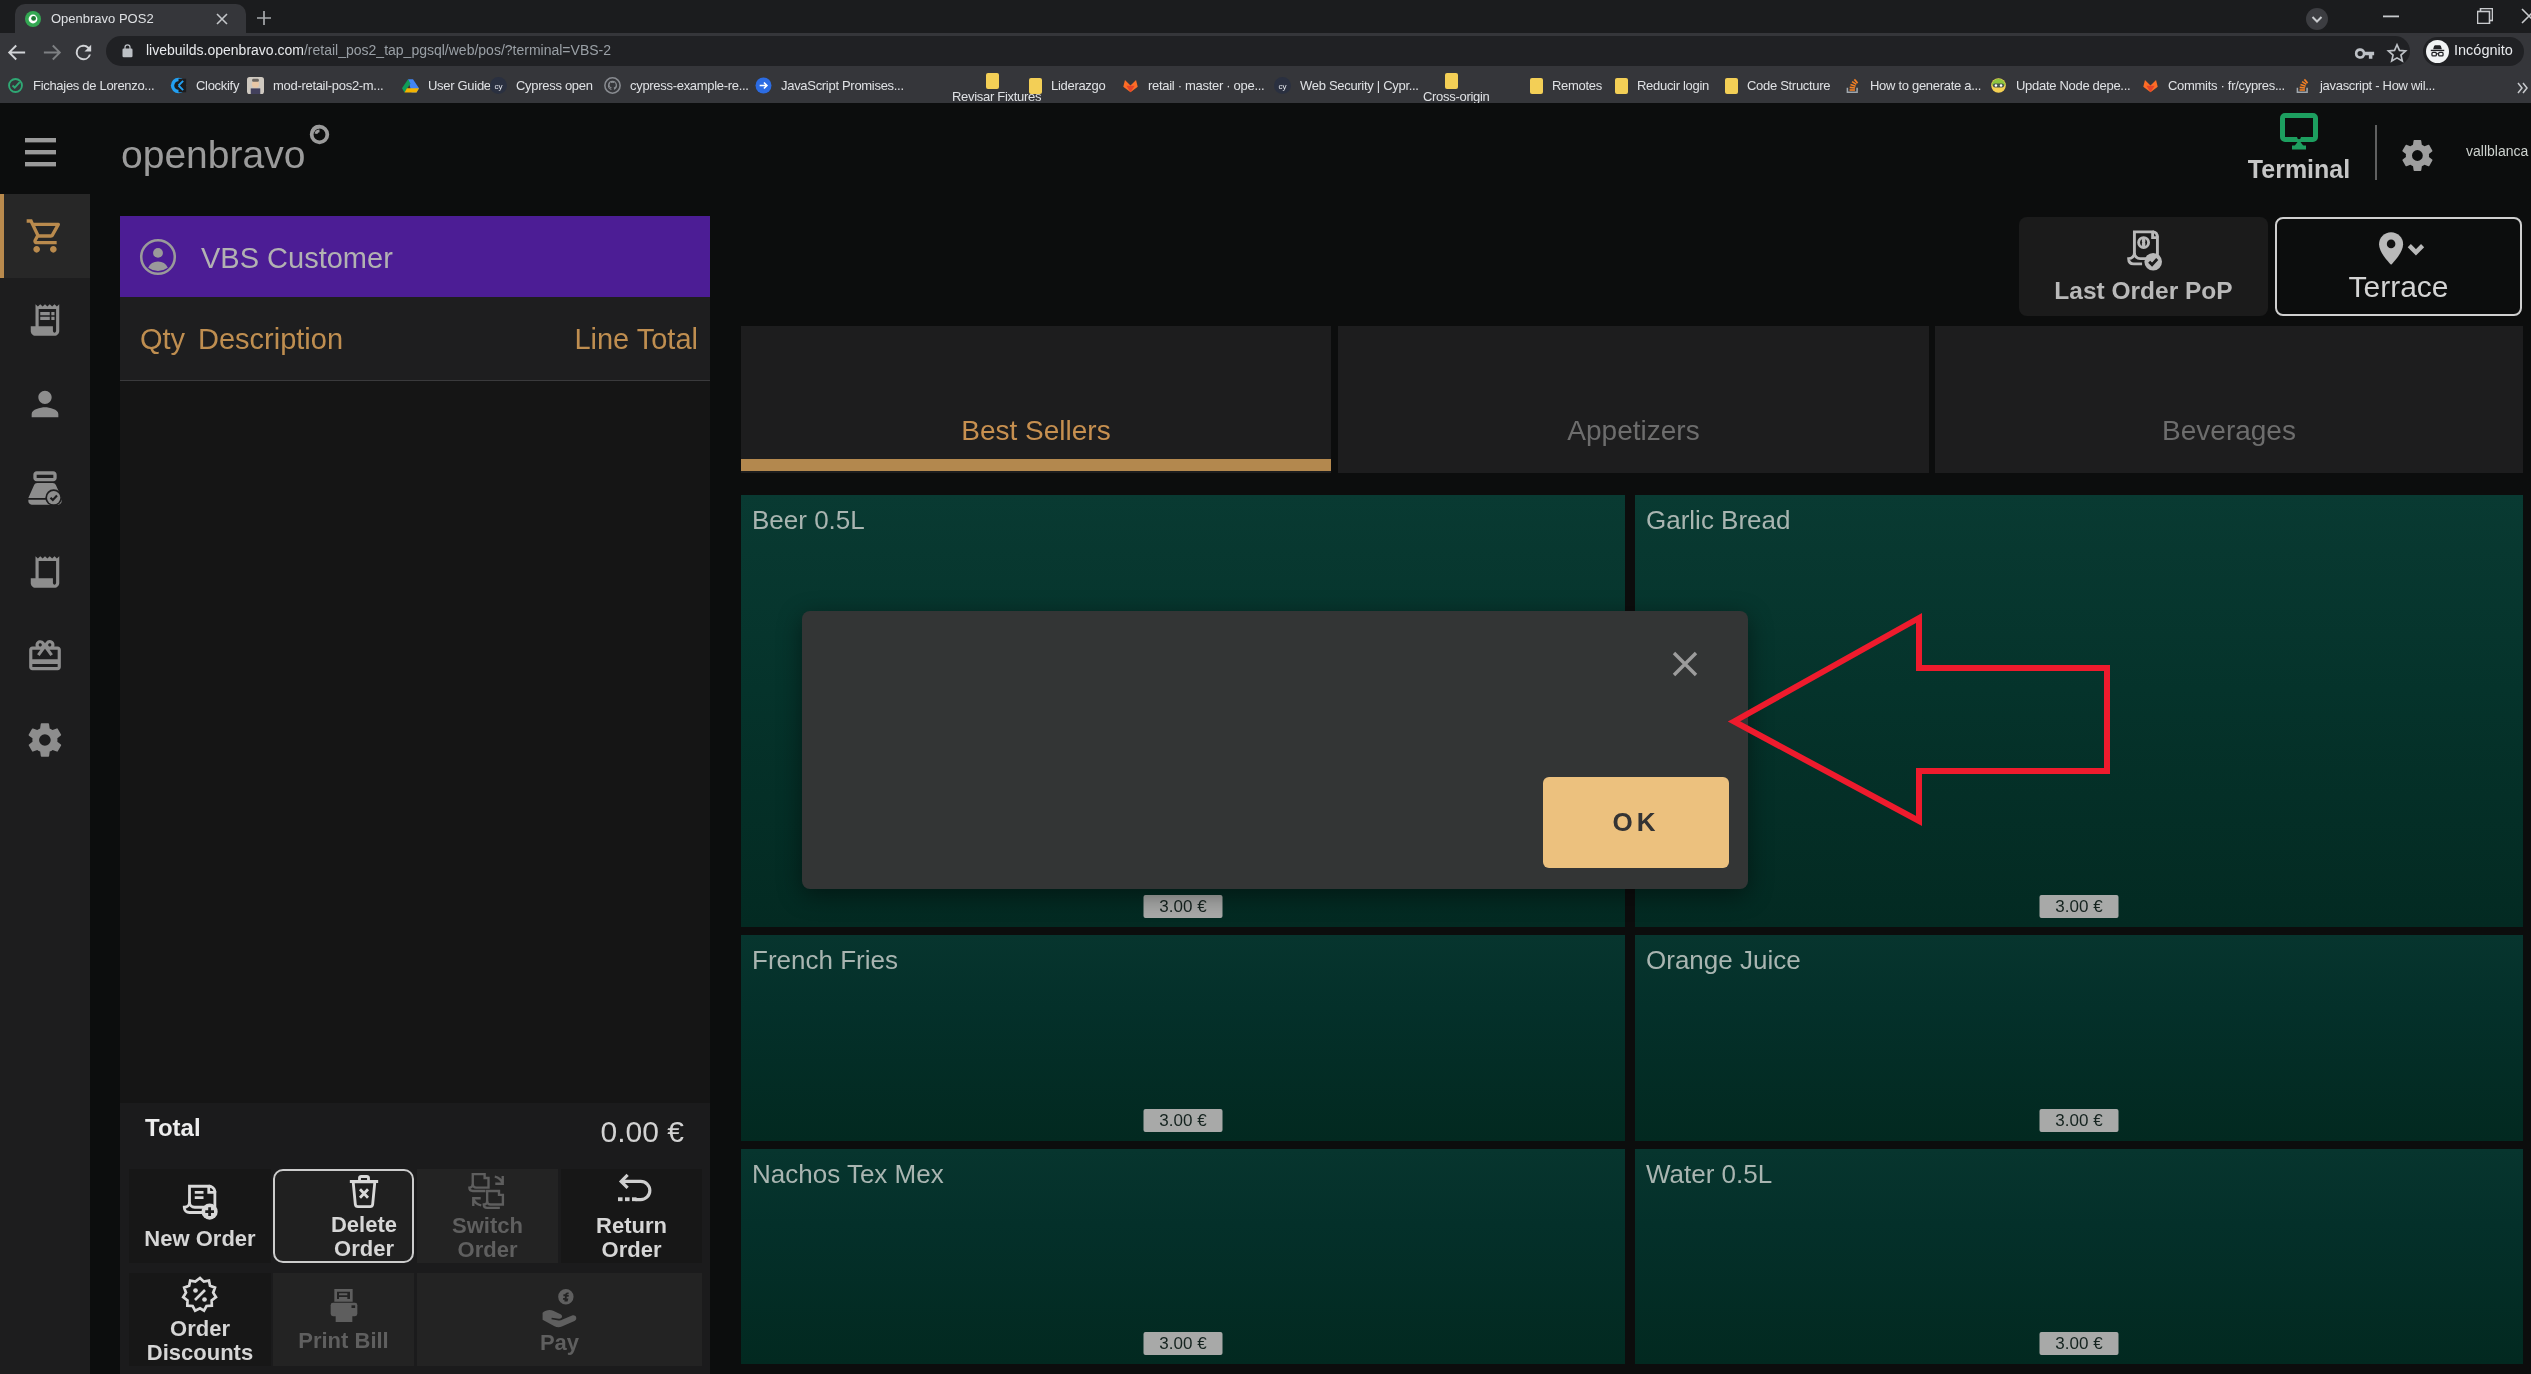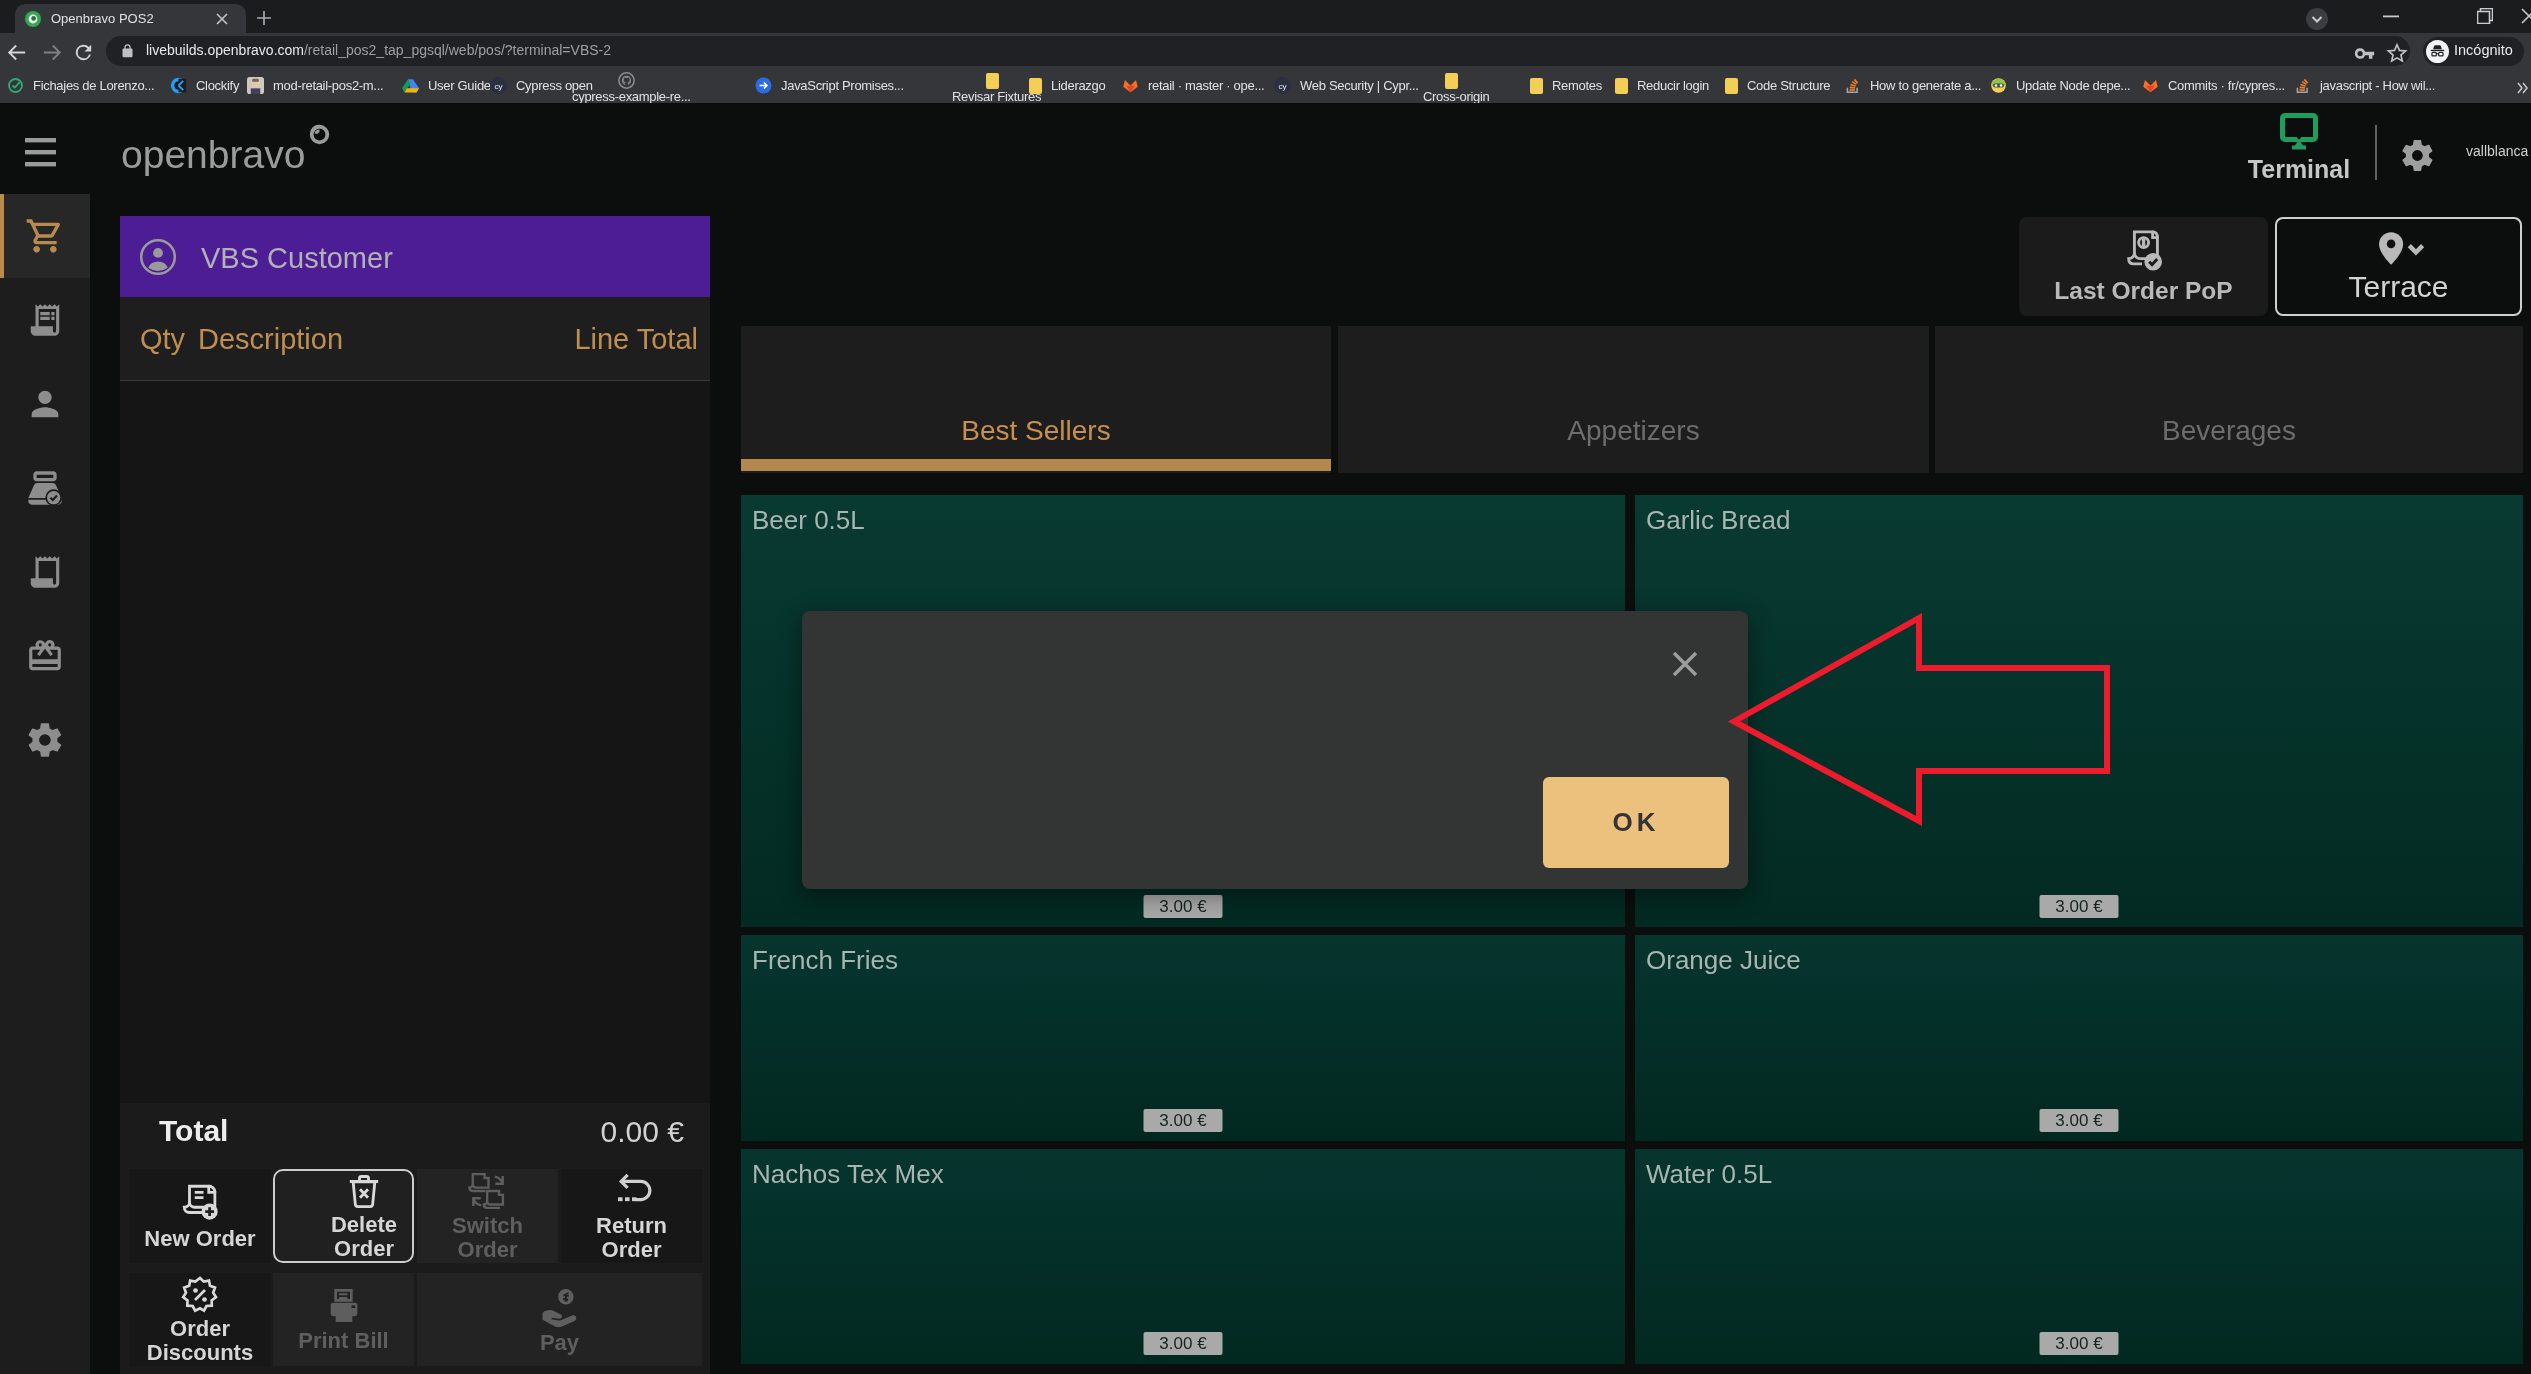--- a/index.html
+++ b/index.html
@@ -159,21 +159,21 @@
       </svg>
       <span>User Guide</span>
     </div>
   <div class="bm" style="left:490px;">
       <svg class="fi" viewBox="0 0 20 20">
         <circle cx="10" cy="10" r="10" fill="#2a3040"></circle>
         <text x="10" y="13.6" font-size="9.5" fill="#e6e8ee" text-anchor="middle" font-family="Liberation Sans, sans-serif">cy</text>
       </svg>
       <span>Cypress open</span>
     </div>
-  <div class="bm" style="left:572px;flex-direction:column;">
+  <div class="bm" style="left:604px;">
       <svg class="fi" viewBox="0 0 20 20">
         <circle cx="10" cy="10" r="9" fill="none" stroke="#888b90" stroke-width="1.8"></circle>
         <path d="M10 4.5a5.5 5.5 0 0 0-1.7 10.7c.3 0 .4-.1.4-.3v-1.2c-1.6.3-1.9-.7-1.9-.7-.2-.6-.6-.8-.6-.8-.5-.3 0-.3 0-.3.6 0 .9.6.9.6.5.9 1.3.6 1.7.5 0-.4.2-.6.3-.8-1.2-.1-2.5-.6-2.5-2.7 0-.6.2-1.1.6-1.5 0-.2-.3-.8.1-1.5 0 0 .5-.2 1.5.6a5 5 0 0 1 2.8 0c1-.8 1.5-.6 1.5-.6.3.8.1 1.4.1 1.5.4.4.6.9.6 1.5 0 2.2-1.3 2.6-2.5 2.7.2.2.4.5.4 1v1.5c0 .2.1.3.4.3A5.5 5.5 0 0 0 10 4.5z" fill="#888b90"></path>
       </svg>
       <span>cypress-example-re...</span>
     </div>
   <div class="bm" style="left:755px;">
       <svg class="fi" viewBox="0 0 20 20">
         <circle cx="10" cy="10" r="9.4" fill="#2c6ce3"></circle>
         <path d="M5.5 10h8M10.5 6.5 14 10l-3.5 3.5" stroke="#fff" stroke-width="1.9" fill="none"></path>
@@ -343,21 +343,21 @@
         <path d="M5.8 18.8a6.8 6.8 0 0 1 12.4 0 10.6 10.6 0 0 1-12.4 0z" fill="#9a9a9a"></path>
       </svg>
       <div class="abs" style="left:81px;top:26px;font-size:29px;color:#b2b2b2;">VBS Customer</div>
     </div>
     <div id="hdrrow">
       <span class="abs" style="left:20px;top:26px;">Qty</span>
       <span class="abs" style="left:78px;top:26px;">Description</span>
       <span class="abs" style="right:12px;top:26px;">Line Total</span>
     </div>
     <div id="totalarea">
-      <span class="abs" style="left:39px;top:11px;font-size:30px;font-weight:bold;color:#ededed;">Total</span>
+      <span class="abs" style="left:25px;top:11px;font-size:24px;font-weight:bold;color:#ededed;">Total</span>
       <span class="abs" style="right:26px;top:12px;font-size:30px;color:#d2d2d2;">0.00&nbsp;€</span>
     </div>
 
     <div class="btn" style="left:9px;top:953px;width:142px;height:94px;">
       <svg width="44" height="42" viewBox="0 0 24 24" style="margin-bottom:4px">
           <g fill="none" stroke="#d9d9d9" stroke-width="1.6">
             <path d="M6 3h11v3.5h3.5V15H9a3 3 0 0 1-3-3z"></path>
             <path d="M17 3c1 0 3.5.6 3.5 3.5M6 12a3 3 0 0 1-3 3c0 2 1.4 3 3 3h8"></path>
             <path d="M9 6.5h5M9 9.5h5"></path>
           </g>

